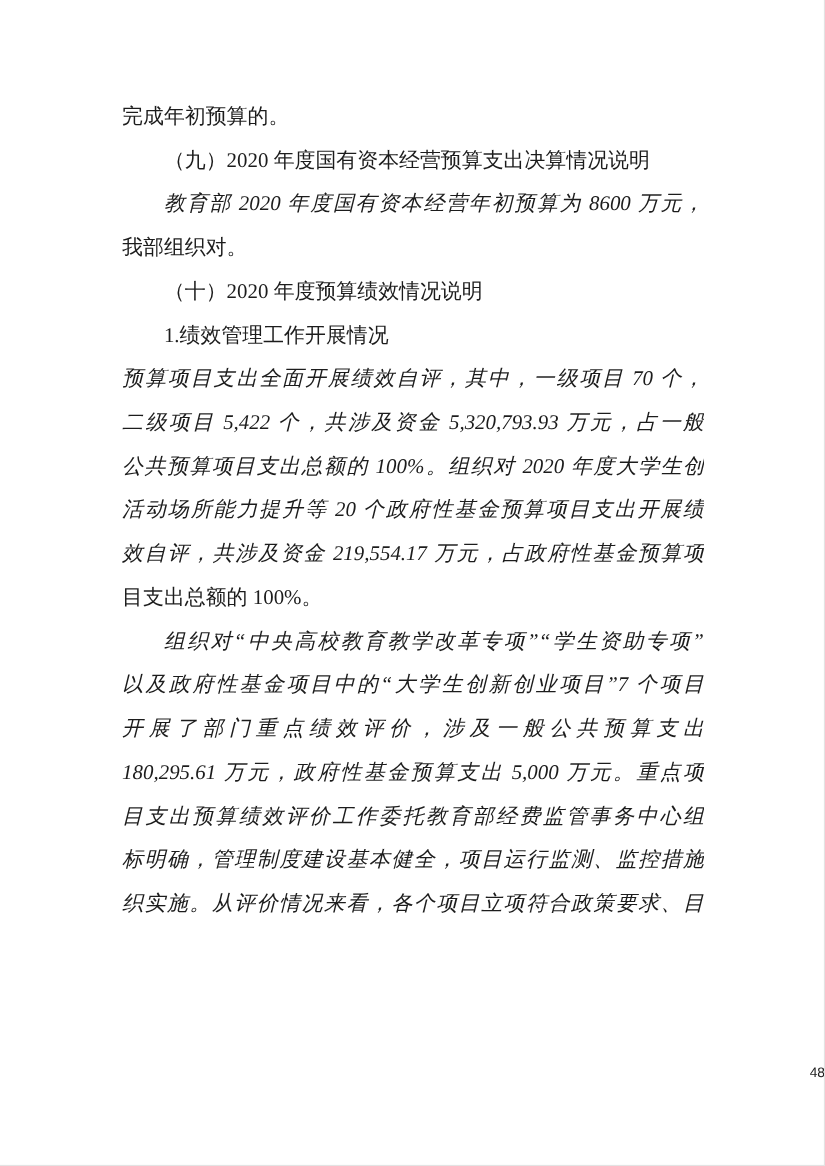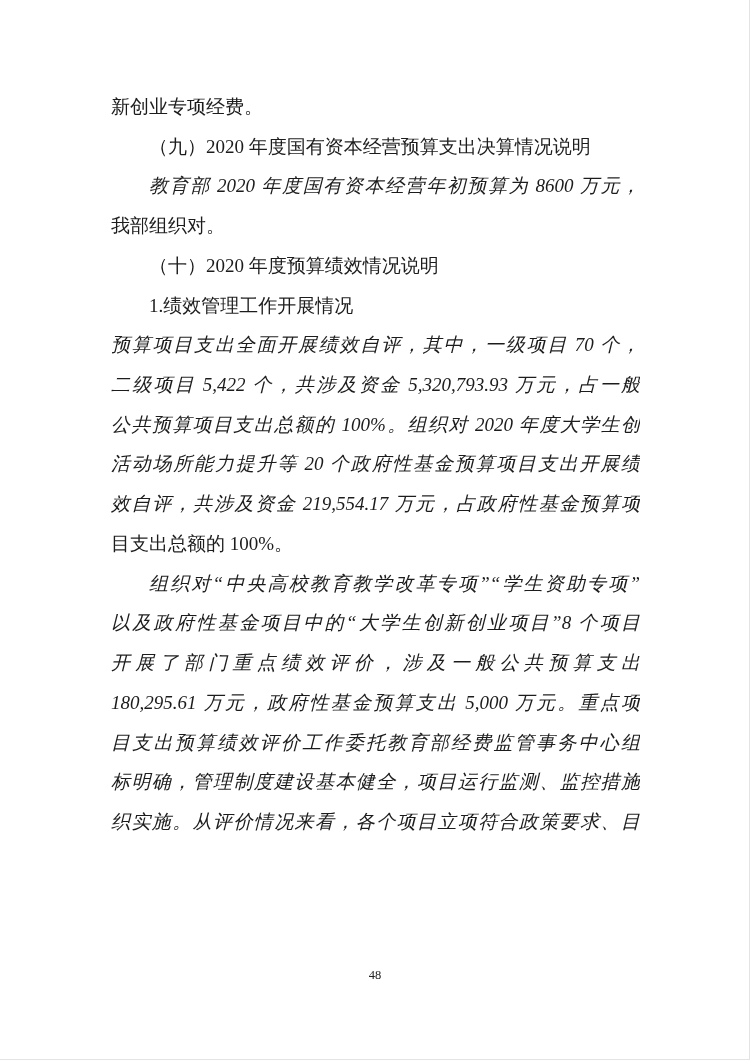--- a/index.html
+++ b/index.html
@@ -42,44 +42,44 @@
   .line.bold {
     font-weight: normal;
   }
   #page-footer {
     position: absolute;
     top: 965px;
     left: 0;
     width: 750px;
     height: 20px;
     line-height: 20px;
-    text-align: center;
-    font-family: Liberation Serif, serif;
+    text-align: right;
+    font-family: Liberation Sans, sans-serif;
     font-size: 12.5px;
     color: #222222;
   }
 </style>
 </head>
 <body style="background: rgb(255, 255, 255); color: rgb(28, 28, 28);">
 
 <div id="text-block">
-    <div class="line">新创业专项经费。</div>
+    <div class="line">完成年初预算的。</div>
     <div class="line bold indent">（九）2020 年度国有资本经营预算支出决算情况说明</div>
     <div class="line indent justify">教育部 2020 年度国有资本经营年初预算为 8600 万元，</div>
     <div class="line">我部组织对。</div>
     <div class="line bold indent">（十）2020 年度预算绩效情况说明</div>
     <div class="line bold indent">1.绩效管理工作开展情况</div>
     <div class="line justify">预算项目支出全面开展绩效自评，其中，一级项目 70 个，</div>
     <div class="line justify">二级项目 5,422 个，共涉及资金 5,320,793.93 万元，占一般</div>
     <div class="line justify">公共预算项目支出总额的 100%。组织对 2020 年度大学生创</div>
     <div class="line justify">活动场所能力提升等 20 个政府性基金预算项目支出开展绩</div>
     <div class="line justify">效自评，共涉及资金 219,554.17 万元，占政府性基金预算项</div>
     <div class="line">目支出总额的 100%。</div>
     <div class="line indent justify">组织对“中央高校教育教学改革专项”“学生资助专项”</div>
-    <div class="line justify">以及政府性基金项目中的“大学生创新创业项目”8 个项目</div>
+    <div class="line justify">以及政府性基金项目中的“大学生创新创业项目”7 个项目</div>
     <div class="line justify">开展了部门重点绩效评价，涉及一般公共预算支出</div>
     <div class="line justify">180,295.61 万元，政府性基金预算支出 5,000 万元。重点项</div>
     <div class="line justify">目支出预算绩效评价工作委托教育部经费监管事务中心组</div>
     <div class="line justify">标明确，管理制度建设基本健全，项目运行监测、监控措施</div>
     <div class="line justify">织实施。从评价情况来看，各个项目立项符合政策要求、目</div>
   </div>
 
 <div id="page-footer">
   <span>48</span>
 </div>

